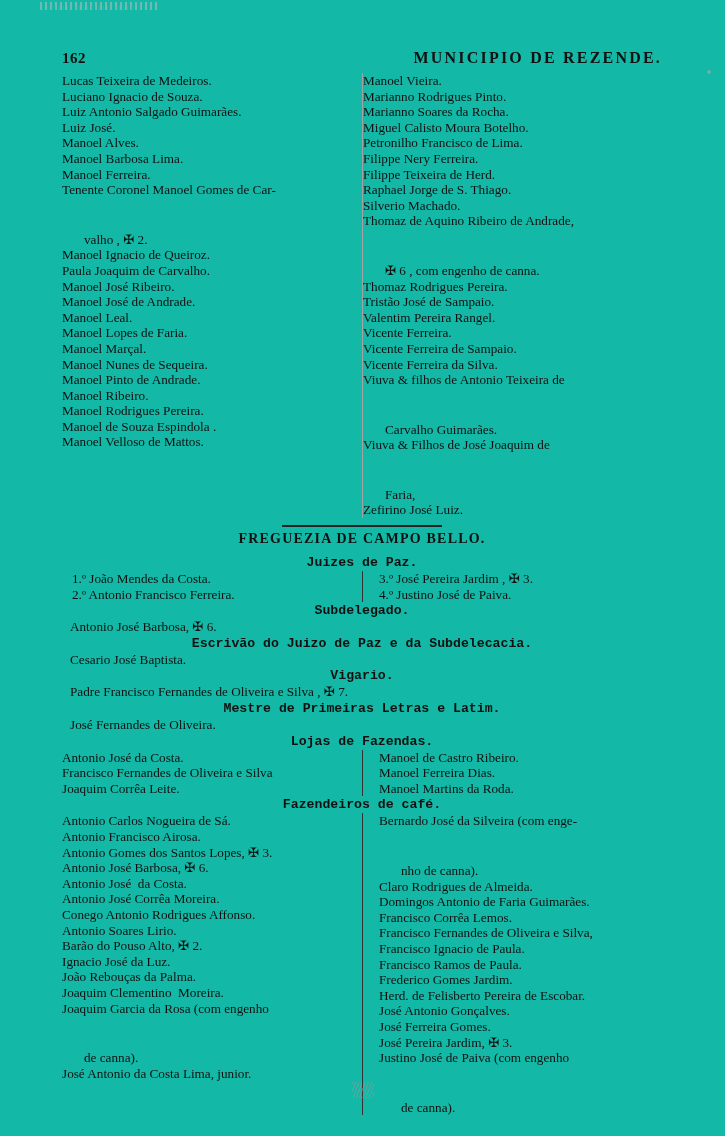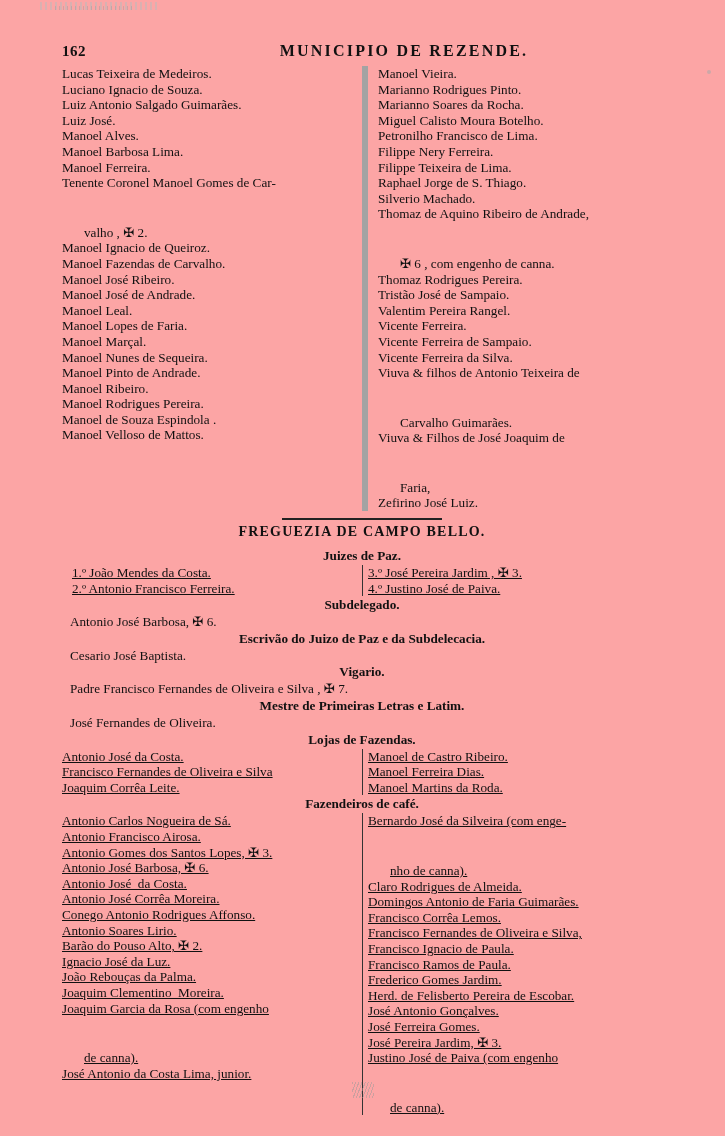--- a/index.html
+++ b/index.html
@@ -13,21 +13,21 @@
     position: relative;
     font-family: "Liberation Serif", serif;
     color: #111;
     overflow: hidden;
   }
   .page {
     position: absolute;
     left: 0; top: 0;
     width: 725px;
     height: 1136px;
-    background: #fca5a5;
+    background: #14b8a6;
   }
   
   .scan-edge {
     position: absolute;
     top: 2px; left: 40px;
     width: 120px; height: 8px;
     background: repeating-linear-gradient(90deg,#bbb 0 2px,transparent 2px 5px);
     opacity: .55;
   }
   .scan-edge2 {
@@ -52,36 +52,36 @@
     font-weight: bold;
     font-size: 15px;
     letter-spacing: 0.5px;
     width: 84px;
   }
   .running-title {
     font-weight: bold;
     font-size: 16px;
     letter-spacing: 2.2px;
     flex: 1;
-    text-align: center;
+    text-align: right;
+    margin-top: 7px;
   }
   .cols {
     display: flex;
     position: relative;
   }
   .col {
     width: 50%;
     box-sizing: border-box;
   }
   .col-left {
     padding-right: 10px;
   }
   .col-right {
-    padding-left: 10px;
-    border-left: 6px solid #a3a3a3;
+    border-left: 1px solid #a3a3a3;
   }
   .entry {
     font-size: 13.2px;
     line-height: 15.6px;
     white-space: pre-wrap;
   }
   .cont {
     padding-left: 22px;
     margin-top: 34px;
   }
@@ -96,33 +96,33 @@
     font-weight: bold;
     font-size: 14px;
     letter-spacing: 1.2px;
     margin: 2px 0 8px 0;
   }
   .sub-title {
     text-align: center;
     font-weight: bold;
     font-size: 13.2px;
     margin: 1px 0 1px 0;
+    font-family: Liberation Mono, monospace;
   }
   .single-line {
     font-size: 13.2px;
     line-height: 15.6px;
     padding-left: 8px;
   }
   .two-col-block {
     display: flex;
     position: relative;
-    text-decoration: underline;
   }
   .two-col-block .col-left { padding-right: 10px; }
-  .two-col-block .col-right { padding-left: 5px; border-left: 1px solid #333; }
+  .two-col-block .col-right { padding-left: 16px; border-left: 1px solid #333; }
   .numbered { padding-left: 10px; }
   .bottom-mark {
     position: absolute;
     left: 352px;
     top: 1082px;
     width: 22px;
     height: 16px;
     background: repeating-linear-gradient(110deg,#999 0 1px,transparent 1px 3px);
     opacity: .5;
   }
@@ -156,41 +156,41 @@
         <div class="entry">Lucas Teixeira de Medeiros.</div>
         <div class="entry">Luciano Ignacio de Souza.</div>
         <div class="entry">Luiz Antonio Salgado Guimarães.</div>
         <div class="entry">Luiz José.</div>
         <div class="entry">Manoel Alves.</div>
         <div class="entry">Manoel Barbosa Lima.</div>
         <div class="entry">Manoel Ferreira.</div>
         <div class="entry">Tenente Coronel Manoel Gomes de Car-</div>
         <div class="entry cont">valho , ✠ 2.</div>
         <div class="entry">Manoel Ignacio de Queiroz.</div>
-        <div class="entry">Manoel Fazendas de Carvalho.</div>
+        <div class="entry">Paula Joaquim de Carvalho.</div>
         <div class="entry">Manoel José Ribeiro.</div>
         <div class="entry">Manoel José de Andrade.</div>
         <div class="entry">Manoel Leal.</div>
         <div class="entry">Manoel Lopes de Faria.</div>
         <div class="entry">Manoel Marçal.</div>
         <div class="entry">Manoel Nunes de Sequeira.</div>
         <div class="entry">Manoel Pinto de Andrade.</div>
         <div class="entry">Manoel Ribeiro.</div>
         <div class="entry">Manoel Rodrigues Pereira.</div>
         <div class="entry">Manoel de Souza Espindola .</div>
         <div class="entry">Manoel Velloso de Mattos.</div>
       </div>
       <div class="col col-right">
         <div class="entry">Manoel Vieira.</div>
         <div class="entry">Marianno Rodrigues Pinto.</div>
         <div class="entry">Marianno Soares da Rocha.</div>
         <div class="entry">Miguel Calisto Moura Botelho.</div>
         <div class="entry">Petronilho Francisco de Lima.</div>
         <div class="entry">Filippe Nery Ferreira.</div>
-        <div class="entry">Filippe Teixeira de Lima.</div>
+        <div class="entry">Filippe Teixeira de Herd.</div>
         <div class="entry">Raphael Jorge de S. Thiago.</div>
         <div class="entry">Silverio Machado.</div>
         <div class="entry">Thomaz de Aquino Ribeiro de Andrade,</div>
         <div class="entry cont">✠ 6 , com engenho de canna.</div>
         <div class="entry">Thomaz Rodrigues Pereira.</div>
         <div class="entry">Tristão José de Sampaio.</div>
         <div class="entry">Valentim Pereira Rangel.</div>
         <div class="entry">Vicente Ferreira.</div>
         <div class="entry">Vicente Ferreira de Sampaio.</div>
         <div class="entry">Vicente Ferreira da Silva.</div>

